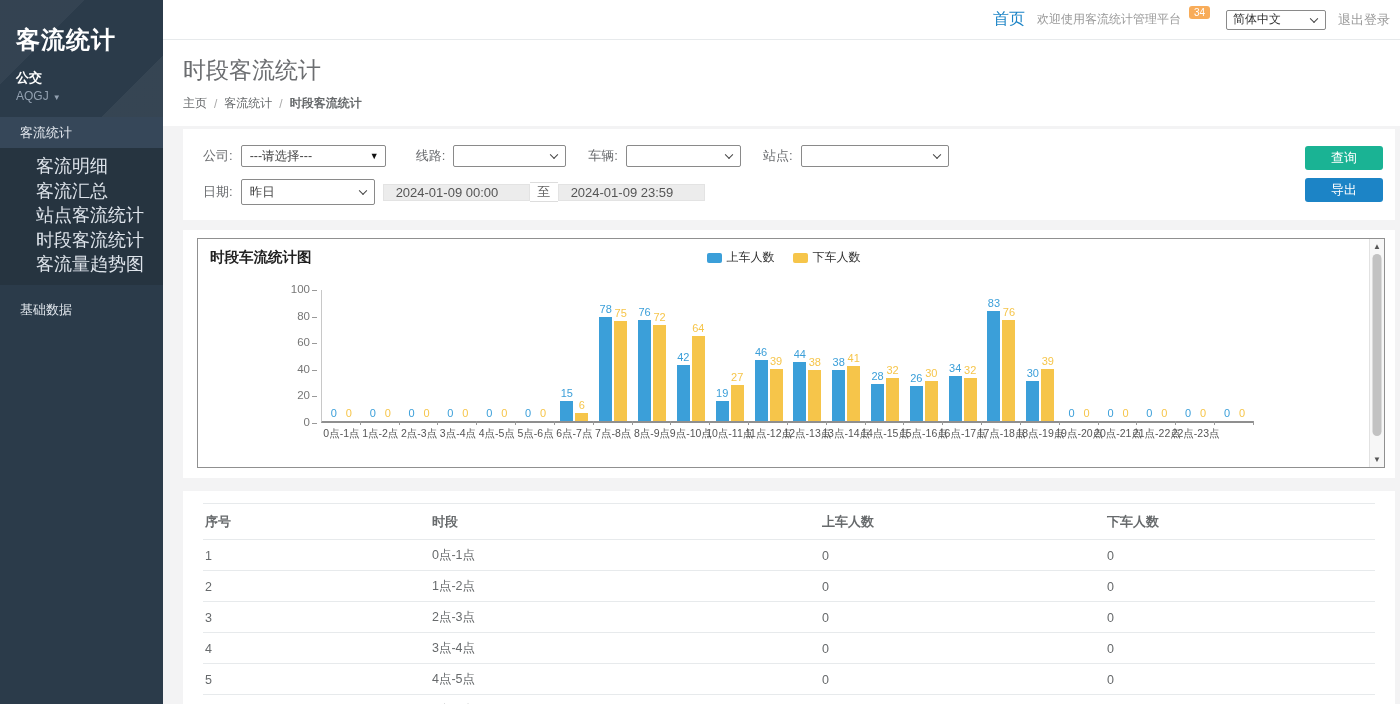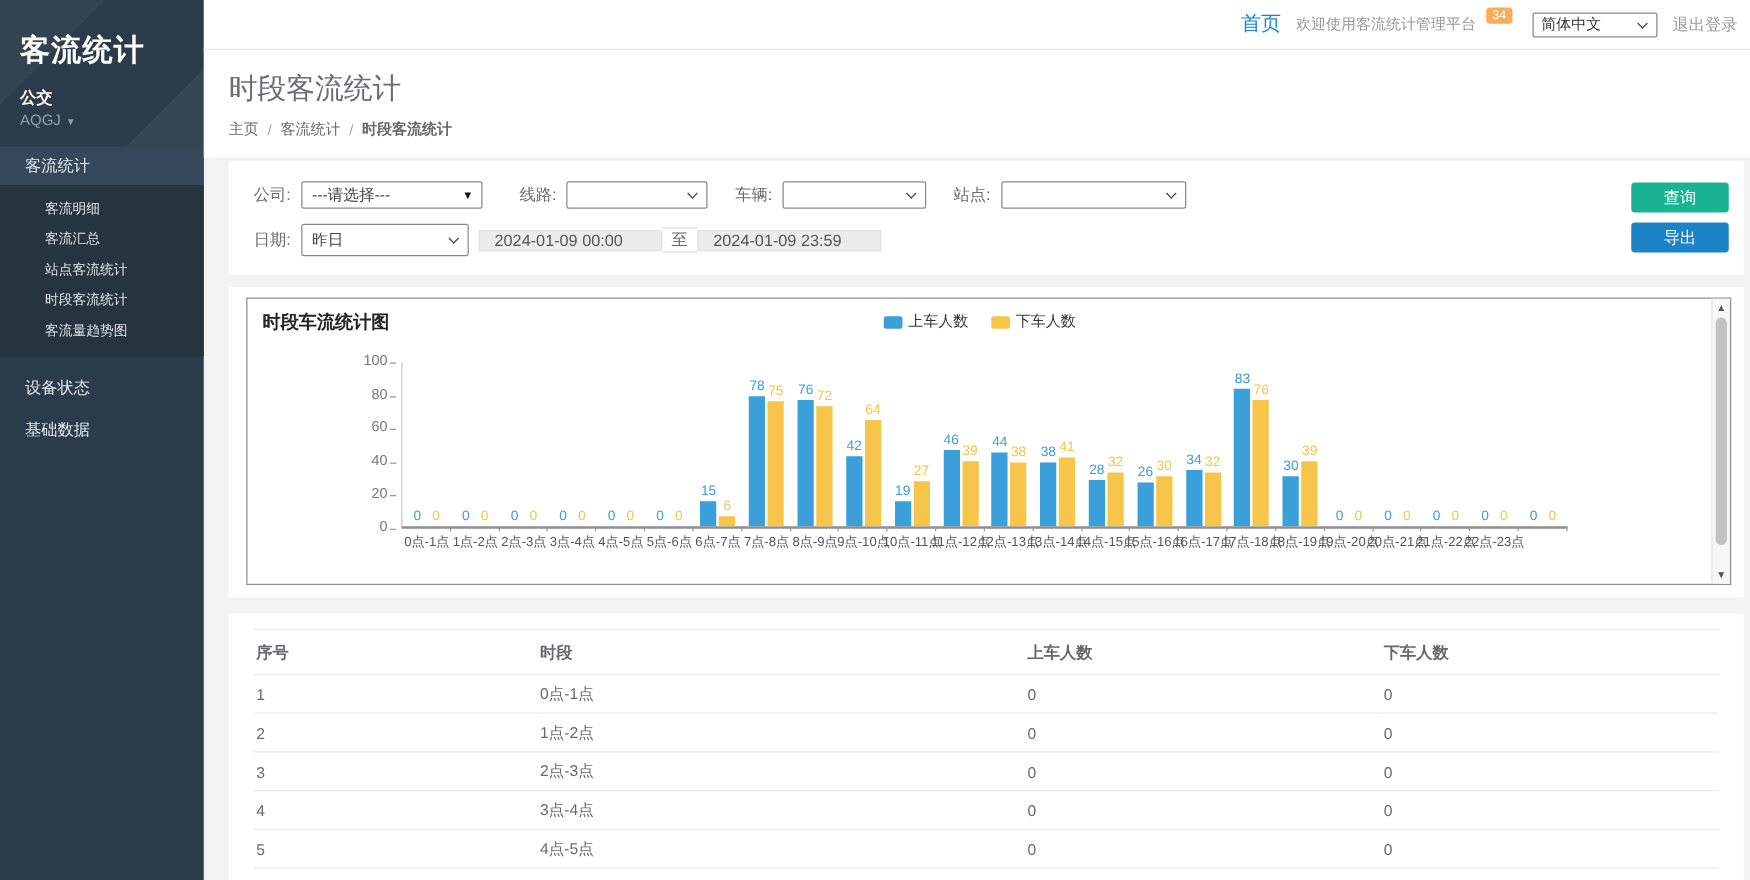--- a/index.html
+++ b/index.html
@@ -15,21 +15,21 @@
   .logo-title { color:#fff; font-size:24px; font-weight:bold; letter-spacing:1px; }
   .org { color:#fff; font-size:13px; font-weight:bold; margin-top:13px; }
   .user { color:#93a1b1; font-size:12px; margin-top:2px; cursor:pointer; }
   .user .caret { font-size:8px; margin-left:4px; color:#93a1b1; }
   .nav-section { height:31px; display:flex; align-items:center; padding-left:20px;
     font-size:13px; color:#e4e9ef; cursor:pointer; }
   .nav-section.active { background:#364759; }
   .nav-section.spaced { height:34px; }
   .submenu { background:#263440; padding:6px 0 8px; }
   .subitem { height:24.5px; display:flex; align-items:center; padding-left:36px;
-    font-size:11px; color:#dde3ea; cursor:pointer; white-space:nowrap; }
+    font-size:18px; color:#dde3ea; cursor:pointer; white-space:nowrap; }
   .nav-gap { height:8px; }
 
   
   .main { flex:1; display:flex; flex-direction:column; min-width:0; }
 
   .topbar { height:40px; background:#fff; border-bottom:1px solid #e7eaec;
     display:flex; align-items:center; justify-content:flex-end; gap:12px; padding-right:10px; }
   .home-link { color:#1c84c6; font-size:16px; cursor:pointer; }
   .welcome { color:#999; font-size:12px; }
   .badge { background:#f8ac59; color:#fff; font-size:10px; padding:1px 5px;
@@ -128,23 +128,20 @@
       <span>客流统计</span>
     </div>
     <div class="submenu">
         <div class="subitem">客流明细</div>
         <div class="subitem">客流汇总</div>
         <div class="subitem">站点客流统计</div>
         <div class="subitem">时段客流统计</div>
         <div class="subitem">客流量趋势图</div>
       </div>
     <div class="nav-gap"></div>
-    <div class="nav-section spaced">
-      <span>设备状态</span>
-    </div>
     <div class="nav-section spaced">
       <span>基础数据</span>
     </div>
   </nav>
 </aside>
 
 <div class="main">
 
   <div class="topbar">
     <span class="home-link">首页</span>

